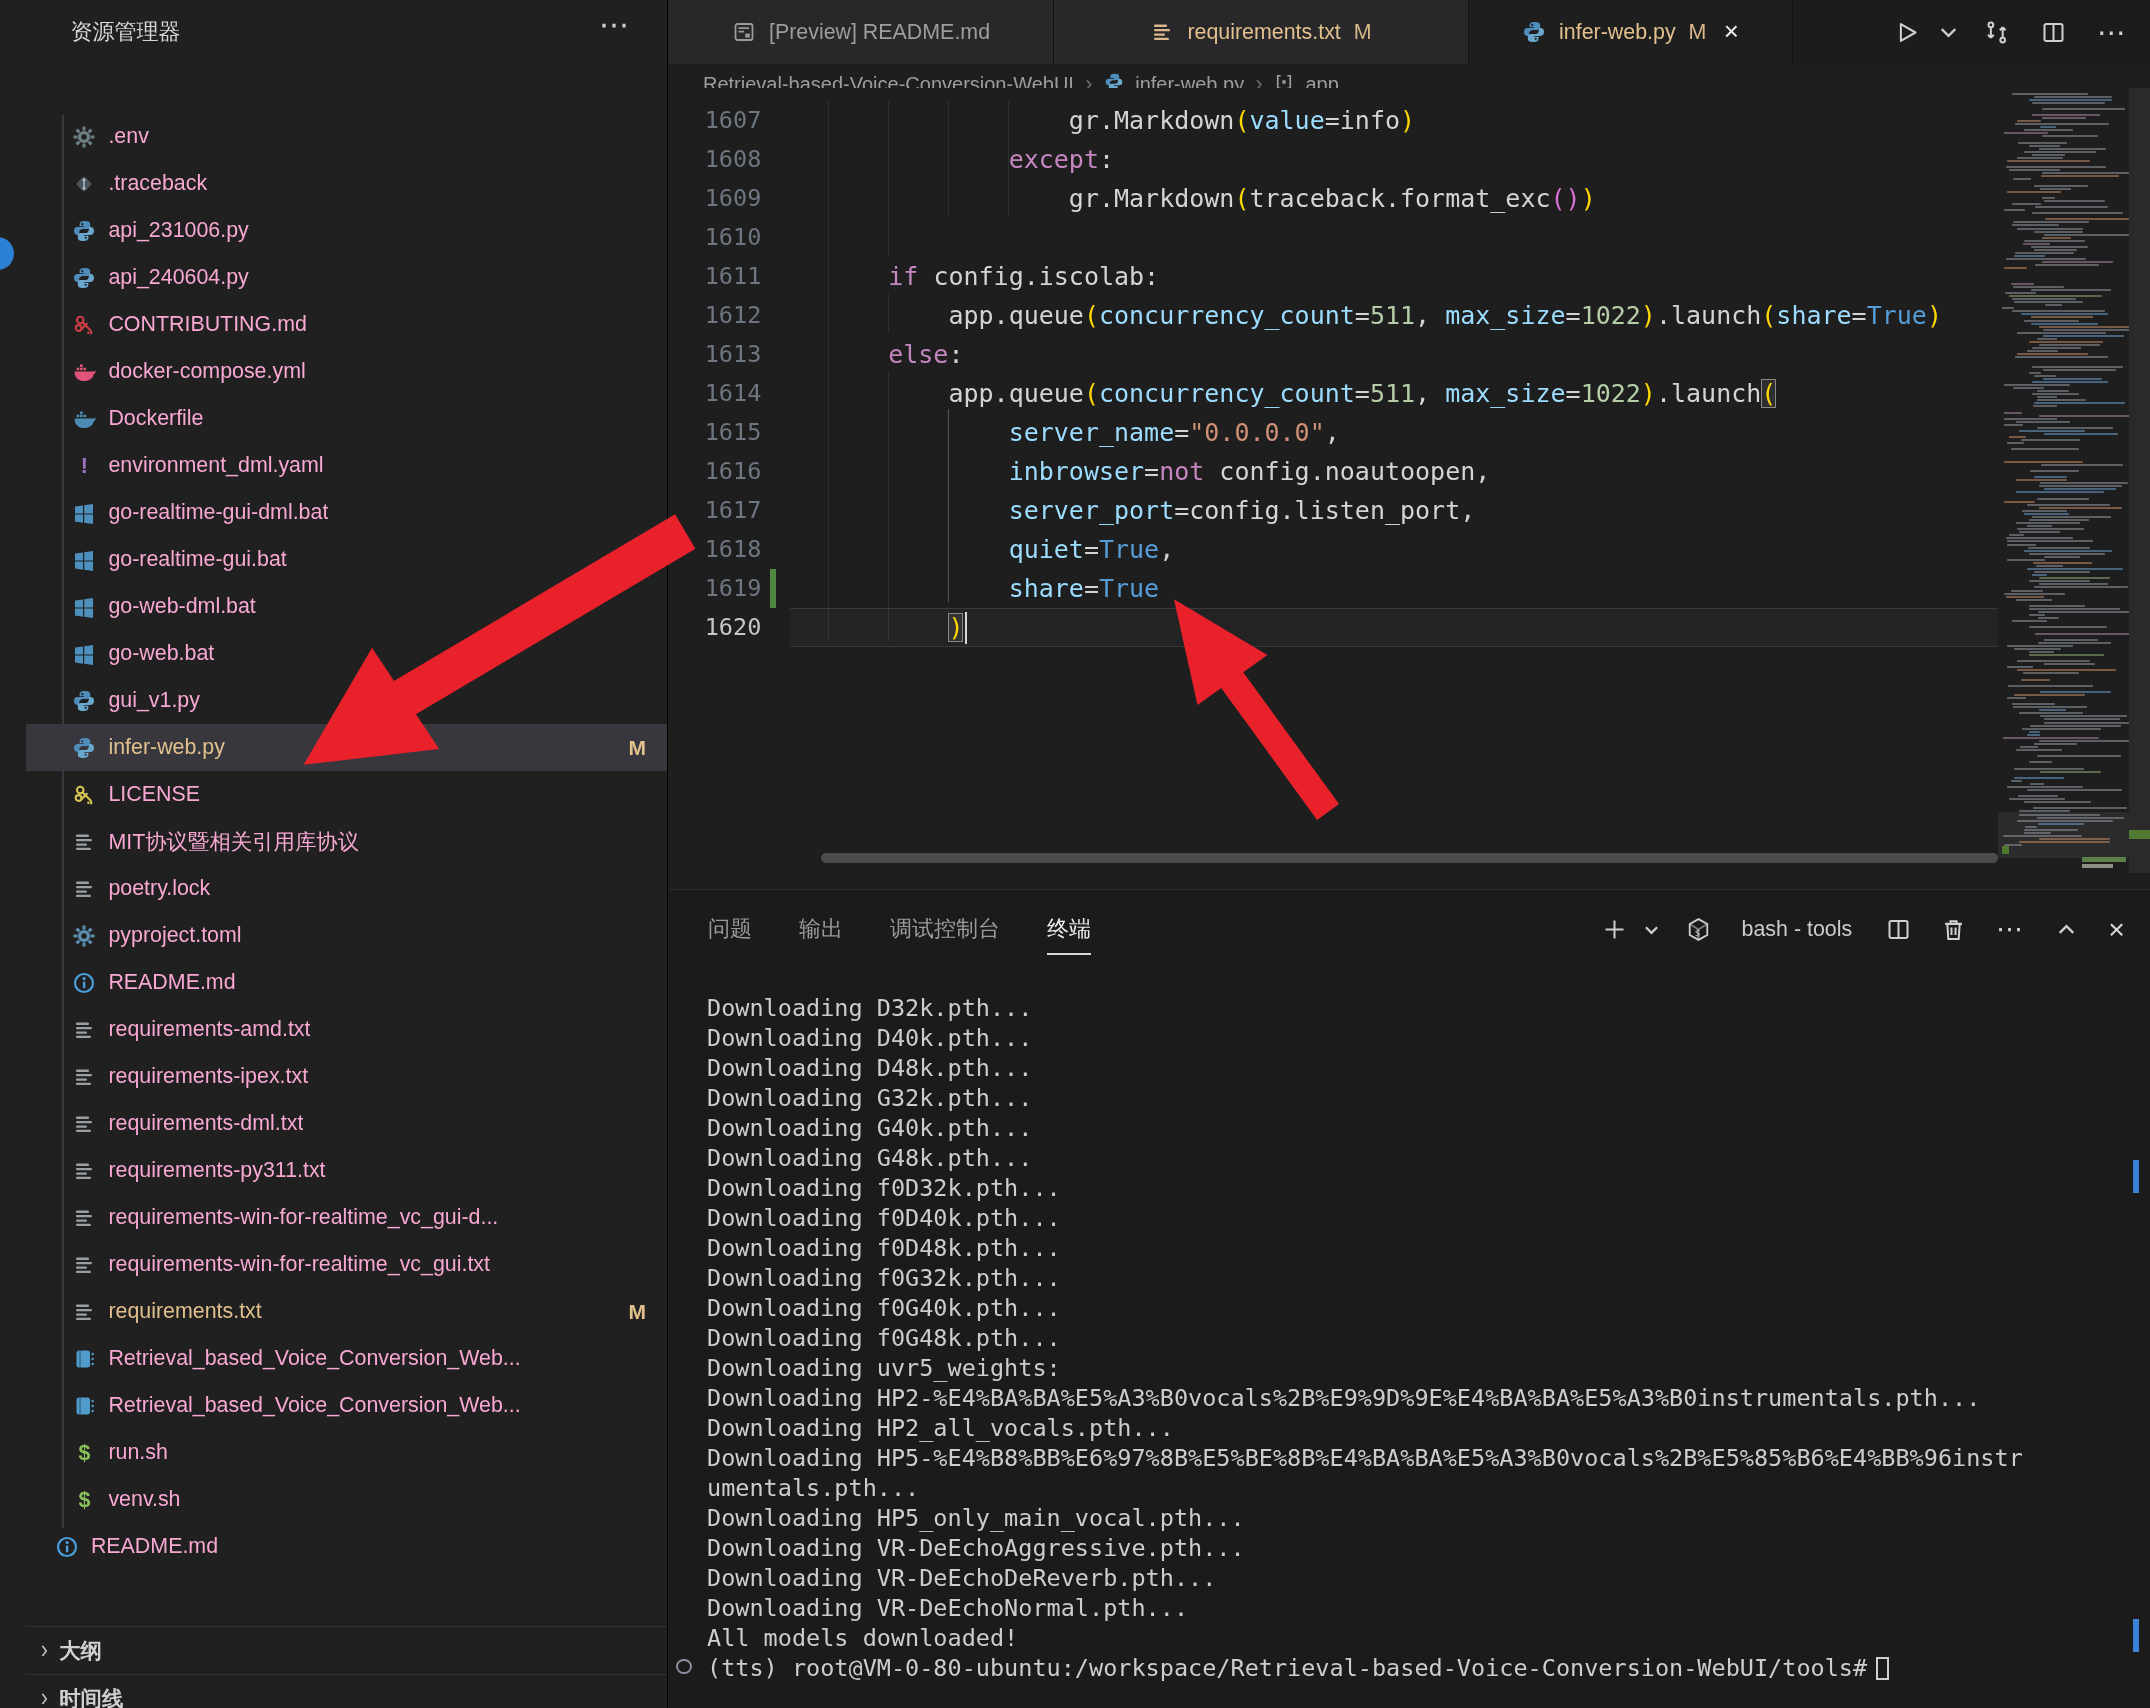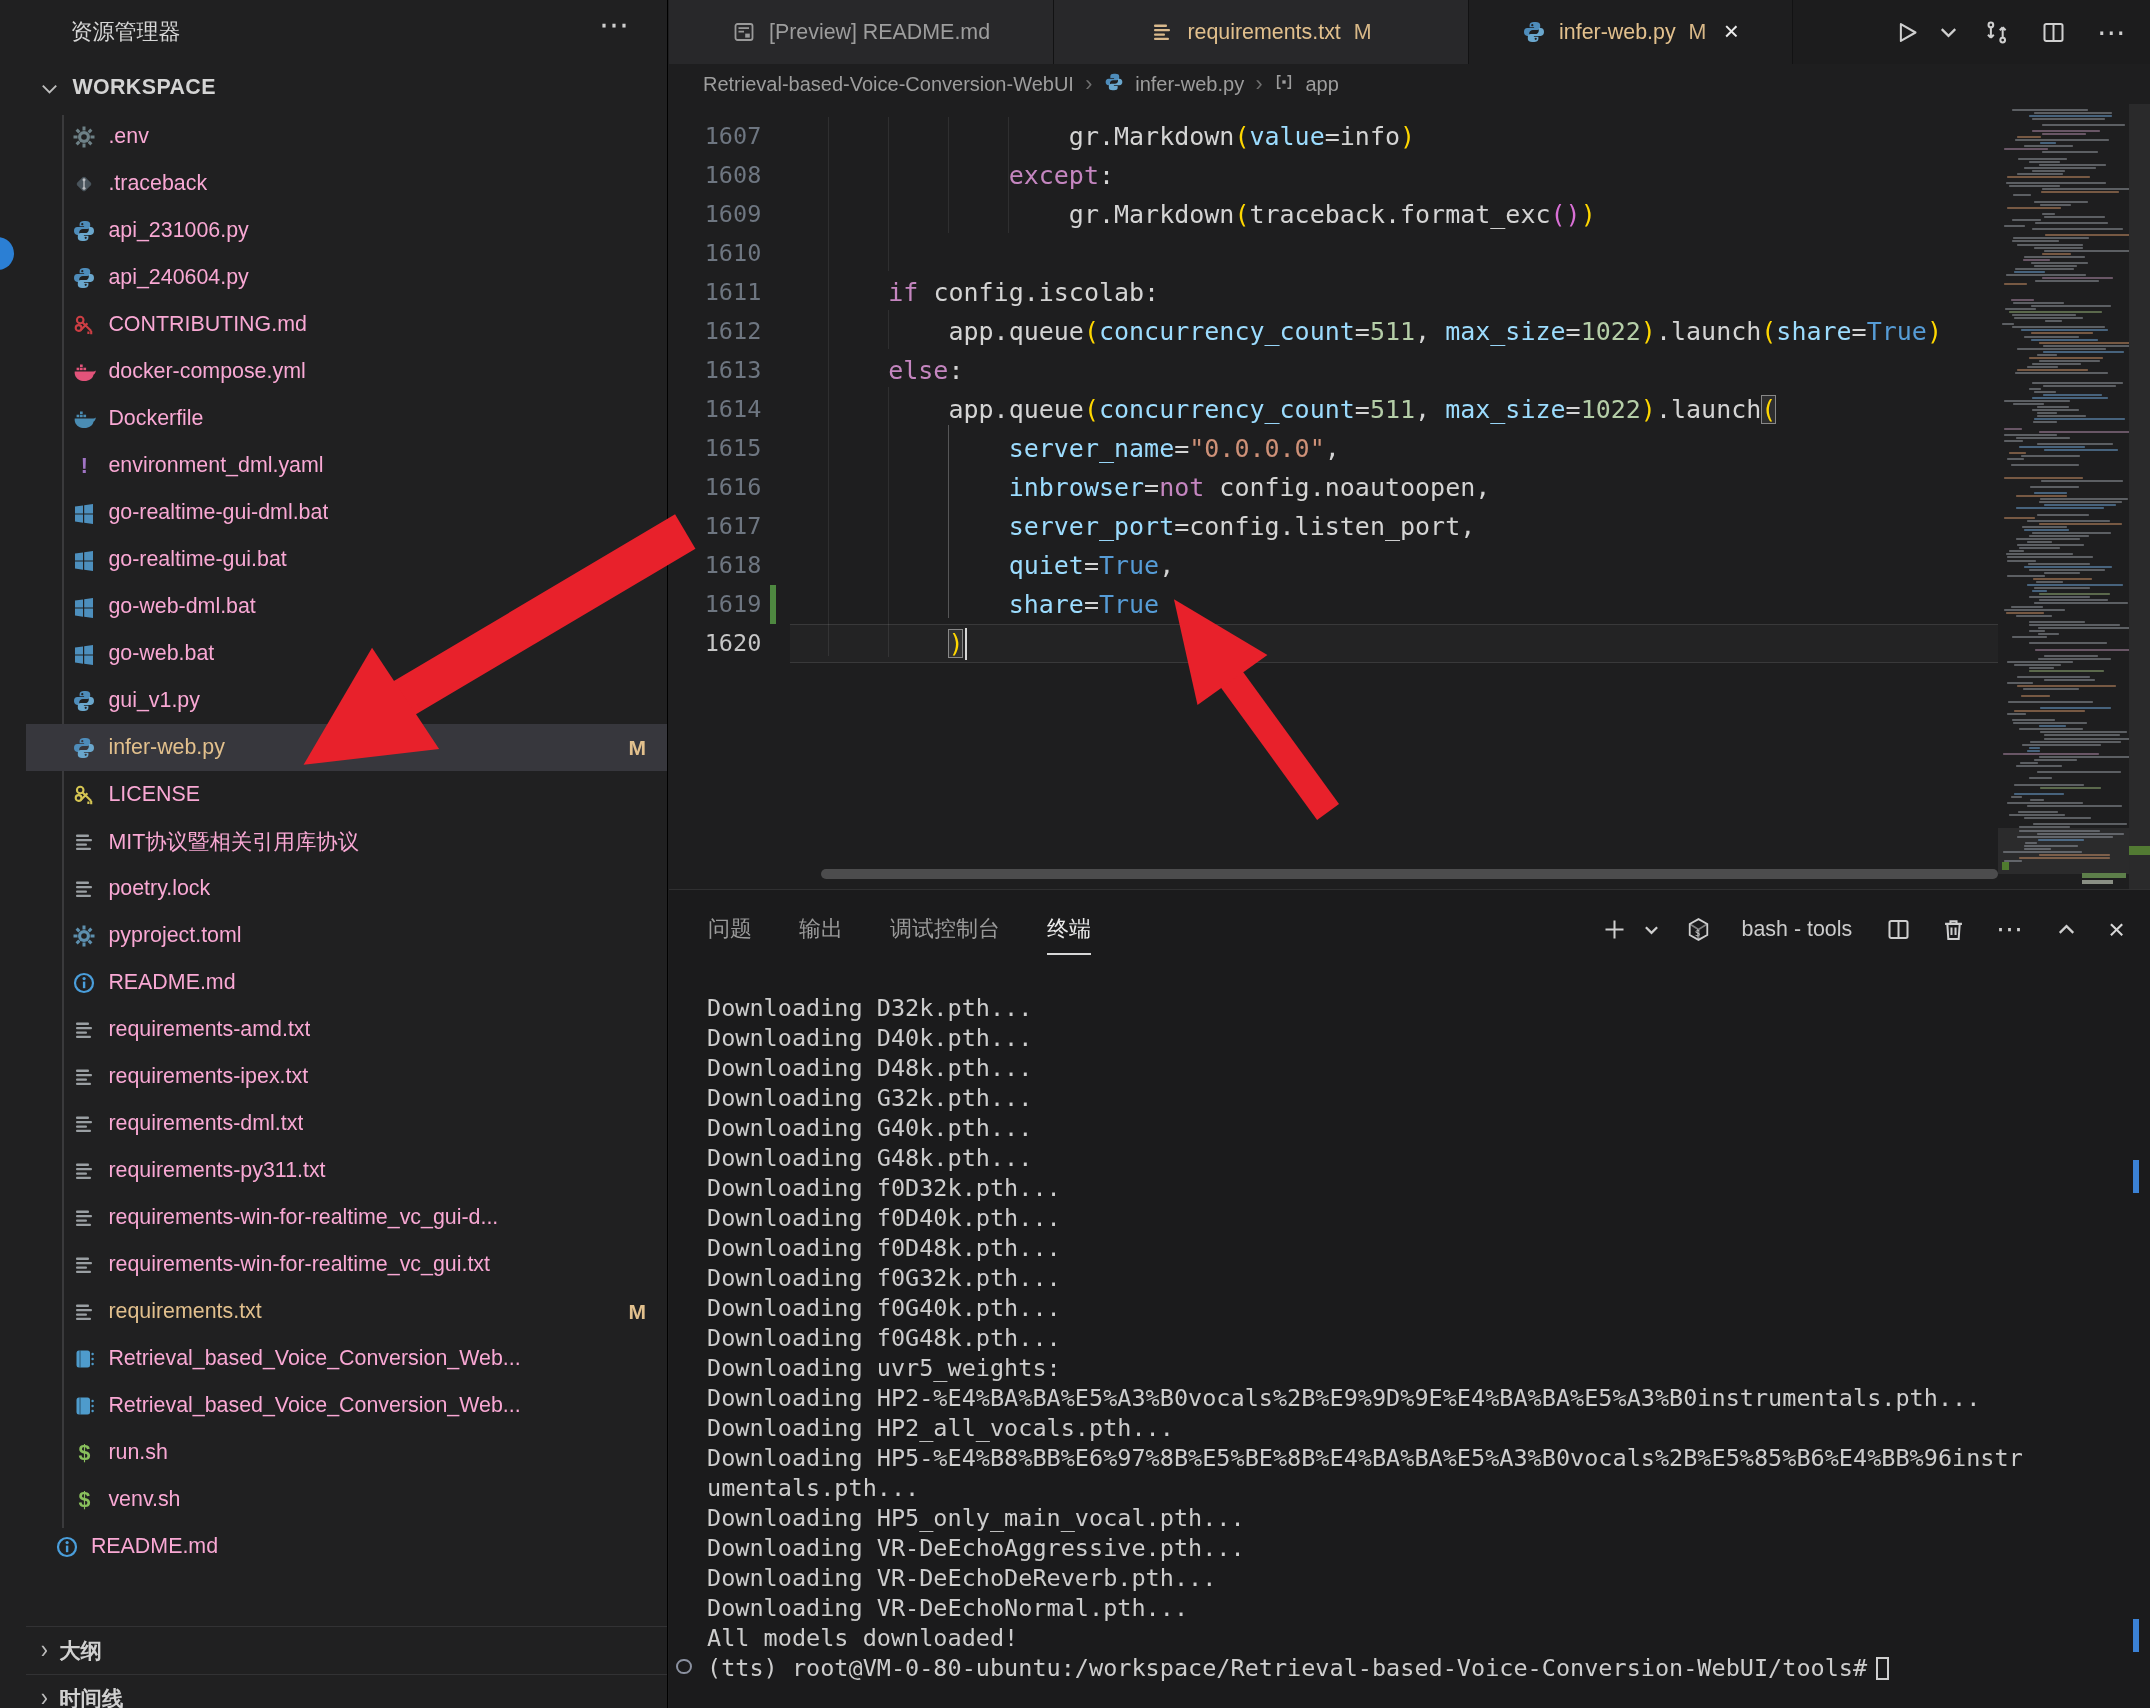--- a/index.html
+++ b/index.html
@@ -41,21 +41,21 @@
   .tab .m{color:#e2c08d;opacity:.95;}
   .tab .close{color:#ececec;font-size:26px;margin-left:4.3px;line-height:21.4px;}
   #tab-actions{position:absolute;right:24px;top:0;height:64px;display:flex;align-items:center;gap:30px;}
   #tab-actions .ai{width:27px;height:27px;cursor:pointer;}
   #tab-actions .ai svg{width:27px;height:27px;}
   #tab-actions .dots{font-size:28.5px;color:#cfcfcf;letter-spacing:1.4px;cursor:pointer;}
   #breadcrumb{position:absolute;top:64px;left:0;right:0;height:40px;background:#1e1e1f;display:flex;align-items:center;gap:11.4px;padding-left:34px;font-size:20px;color:#9d9d9d;}
   #breadcrumb .sep{color:#6f6f6f;font-size:21.4px;}
   #breadcrumb svg{width:20px;height:20px;}
   
-  #editor{position:absolute;top:104px;left:0;right:0;height:785px;background:#1e1e1f;}
+  #editor{position:absolute;top:88px;left:0;right:0;height:785px;background:#1e1e1f;}
   #lines{position:absolute;top:13px;left:0;right:0;}
   .cl{position:relative;height:39px;line-height:39px;font-family:"DejaVu Sans Mono",monospace;font-size:25px;white-space:pre;}
   .cl .num{position:absolute;left:14.3px;width:78px;text-align:right;color:#6e7681;font-size:23.5px;}
   .cl.cur .num{color:#c6c6c6;}
   .cl .code{position:absolute;left:159px;top:0;}
   .cl .hl{position:absolute;left:121px;right:153px;top:0;bottom:0;background:rgba(255,255,255,.025);
           border-top:0.7px solid rgba(255,255,255,.10);border-bottom:0.7px solid rgba(255,255,255,.10);}
   .cl .modbar{position:absolute;left:101px;width:5.7px;top:0;bottom:0;background:#4e8840;}
   .cl .cursor{position:absolute;top:3.6px;width:2.1px;height:32px;background:#d7d7d7;}
   .tok-d{color:#d4d4d4}.tok-k{color:#c586c0}.tok-p{color:#9cdcfe}.tok-n{color:#b5cea8}
@@ -97,28 +97,20 @@
 <div id="root">
 
   <div id="activity">
     <div class="dot"></div>
   </div>
 
   <aside id="sidebar">
     <div id="exp-header">
       <span id="exp-title">资源管理器</span>
       <span id="exp-more">⋯</span>
-    </div>
-    <div id="ws-row">
-      <span id="ws-chev">
-        <svg viewBox="0 0 24 24" fill="none" stroke="#bdbdbd" stroke-width="2">
-            <path d="M5 9l7 7 7-7"></path>
-          </svg>
-      </span>
-      <span id="ws-label">WORKSPACE</span>
     </div>
     <div id="tree">
       <div id="tree-guide"></div>
     <div class="row">
           <span class="fi">
             <svg viewBox="0 0 24 24">
               <g fill="#6d8086">
                 <circle cx="12" cy="12" r="6"></circle>
               </g>
               <g stroke="#6d8086" stroke-width="3" fill="none">

